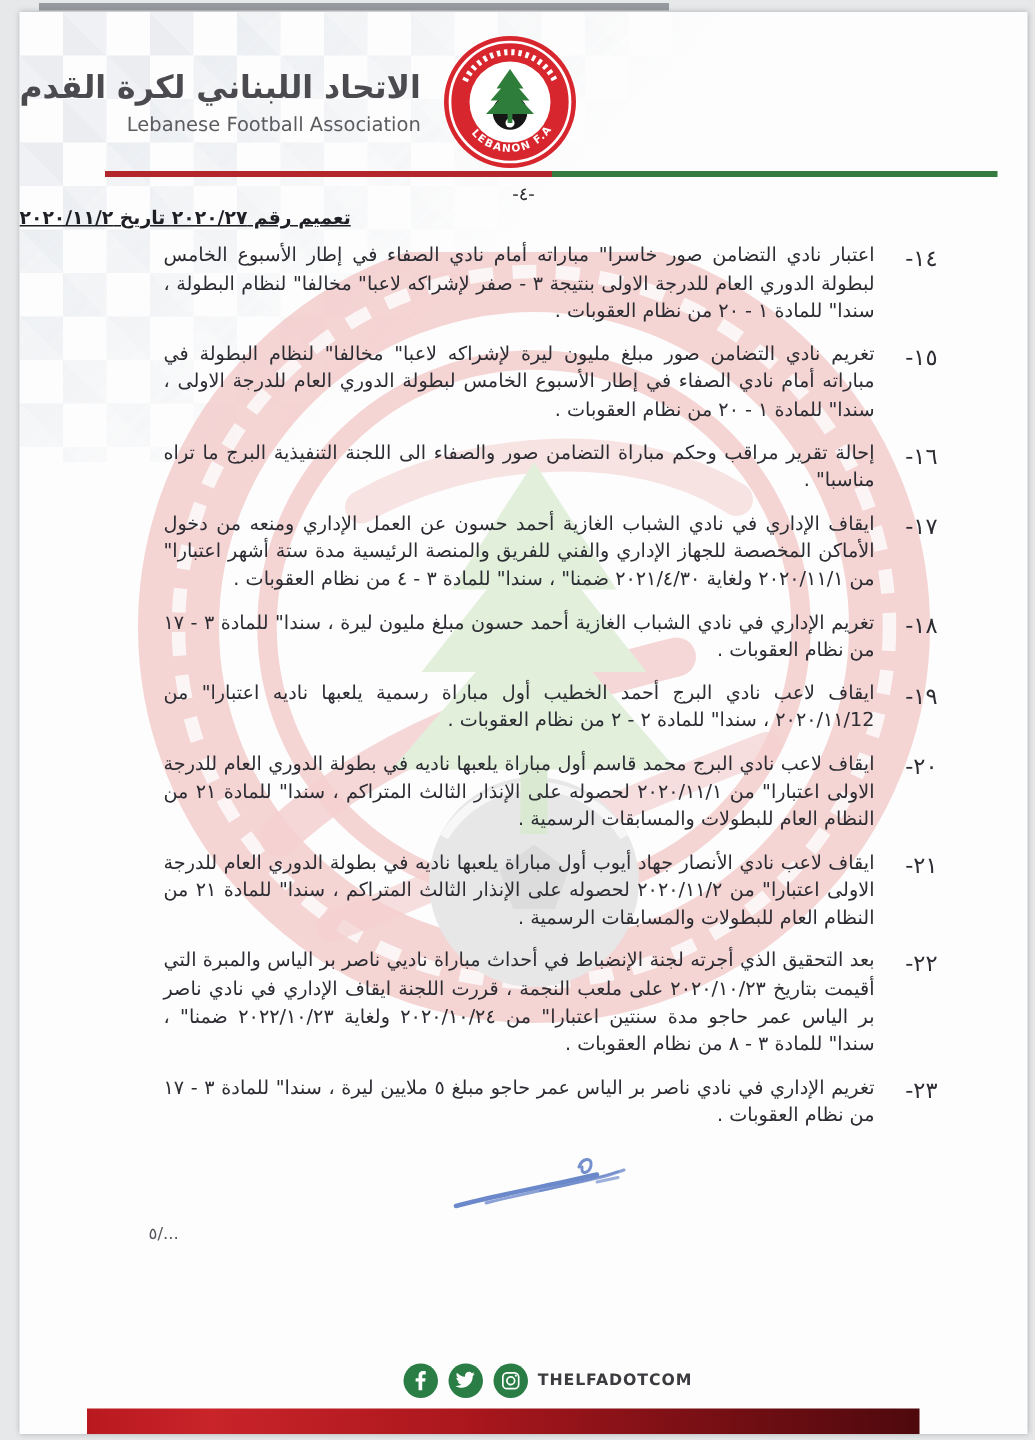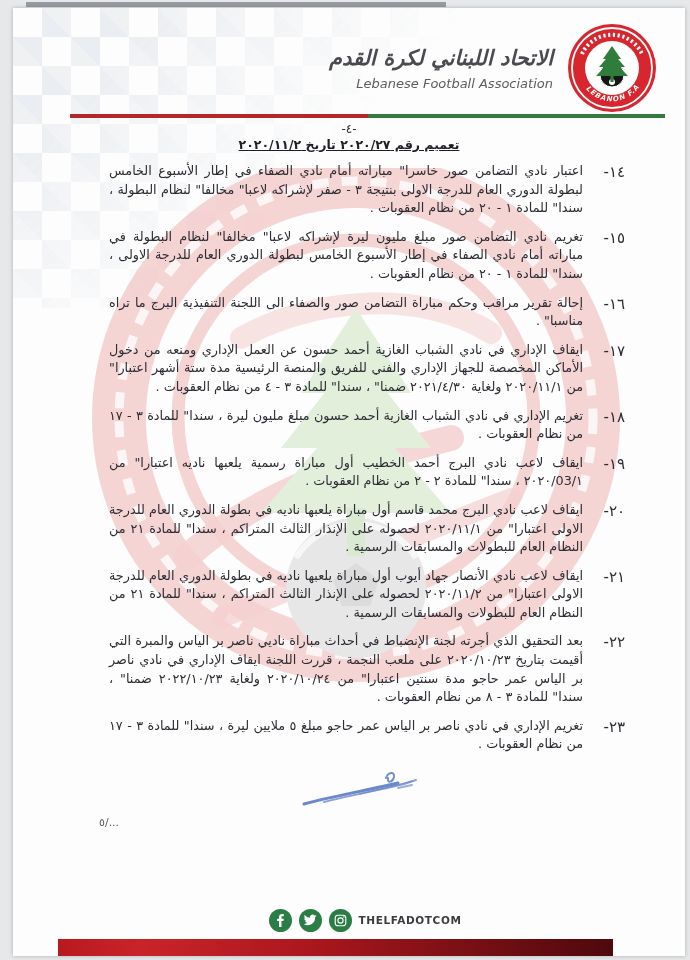--- a/index.html
+++ b/index.html
@@ -22,36 +22,36 @@
       linear-gradient(45deg,#e9ecf0 25%,transparent 25%,transparent 75%,#e9ecf0 75%);
     background-size:58px 58px;
     background-position:0 0,29px 29px;
     -webkit-mask-image:linear-gradient(135deg,#000 18%,transparent 62%);
             mask-image:linear-gradient(135deg,#000 18%,transparent 62%);
     opacity:.9;
   }
   
   .watermark{position:absolute;left:78px;top:160px;width:530px;height:530px;opacity:.60;pointer-events:none;}
   
-  .header{position:absolute;top:10px;left:0;right:28px;height:100px;display:flex;justify-content:flex-end;align-items:center;gap:14px;font-style:italic;}
+  .header{position:absolute;top:10px;left:0;right:28px;height:100px;display:flex;align-items:center;gap:14px;}
   .titles{text-align:right;}
   .title-ar{font-size:21px;font-weight:bold;color:#4a4a4f;letter-spacing:.5px;}
   .title-en{font-size:13px;color:#5c5c60;margin-top:6px;}
   .logo{width:90px;height:90px;flex:0 0 auto;}
   .divider{position:absolute;top:106px;left:57px;width:595px;height:4px;display:flex;}
   .divider .red{flex:1;background:var(--divider_red,#b3262b);}
   .divider .green{flex:1;background:var(--divider_green,#357a3f);}
   
   .docmain{
     position:absolute;top:114px;right:0;left:0;
     direction:rtl;color:#2c2c33;
   }
   .page-num{text-align:center;font-size:12px;color:#2c2c33;}
   .circular{
-    text-align:center;font-size:12.5px;font-weight:bold;
+    text-align:left;font-size:12.5px;font-weight:bold;
     text-decoration:underline;margin-top:1px;margin-bottom:10px;color:#1f1f26;
   }
   .blocks{padding:0 60px 0 96px;}
   .block-item{display:flex;direction:rtl;margin-bottom:10px;}
   .block-item .num{flex:0 0 42px;font-size:15px;padding-top:1px;}
   .block-item .txt{
     flex:1;font-size:12.8px;line-height:18.6px;
     text-align:justify;text-align-last:right;
   }
   .block-heading{
@@ -161,21 +161,21 @@
     <div class="txt">ايقاف الإداري في نادي الشباب الغازية أحمد حسون عن العمل الإداري ومنعه من دخول الأماكن المخصصة للجهاز الإداري والفني للفريق والمنصة الرئيسية مدة ستة أشهر اعتبارا" من ٢٠٢٠/١١/١ ولغاية ٢٠٢١/٤/٣٠ ضمنا" ، سندا" للمادة ٣ - ٤ من نظام العقوبات .</div>
   </div>
 
   <div class="block-item">
     <div class="num">١٨-</div>
     <div class="txt">تغريم الإداري في نادي الشباب الغازية أحمد حسون مبلغ مليون ليرة ، سندا" للمادة ٣ - ١٧ من نظام العقوبات .</div>
   </div>
 
   <div class="block-item">
     <div class="num">١٩-</div>
-    <div class="txt">ايقاف لاعب نادي البرج أحمد الخطيب أول مباراة رسمية يلعبها ناديه اعتبارا" من ٢٠٢٠/03/١ ، سندا" للمادة ٢ - ٢ من نظام العقوبات .</div>
+    <div class="txt">ايقاف لاعب نادي البرج أحمد الخطيب أول مباراة رسمية يلعبها ناديه اعتبارا" من ٢٠٢٠/١١/12 ، سندا" للمادة ٢ - ٢ من نظام العقوبات .</div>
   </div>
 
   <div class="block-item">
     <div class="num">٢٠-</div>
     <div class="txt">ايقاف لاعب نادي البرج محمد قاسم أول مباراة يلعبها ناديه في بطولة الدوري العام للدرجة الاولى اعتبارا" من ٢٠٢٠/١١/١ لحصوله على الإنذار الثالث المتراكم ، سندا" للمادة ٢١ من النظام العام للبطولات والمسابقات الرسمية .</div>
   </div>
 
   <div class="block-item">
     <div class="num">٢١-</div>
     <div class="txt">ايقاف لاعب نادي الأنصار جهاد أيوب أول مباراة يلعبها ناديه في بطولة الدوري العام للدرجة الاولى اعتبارا" من ٢٠٢٠/١١/٢ لحصوله على الإنذار الثالث المتراكم ، سندا" للمادة ٢١ من النظام العام للبطولات والمسابقات الرسمية .</div>

